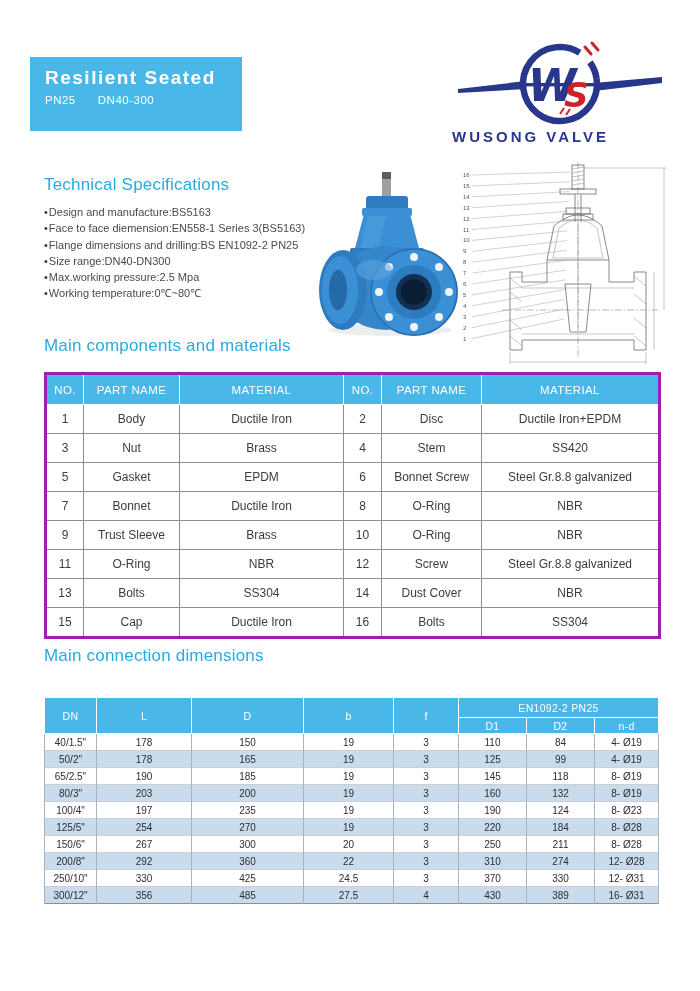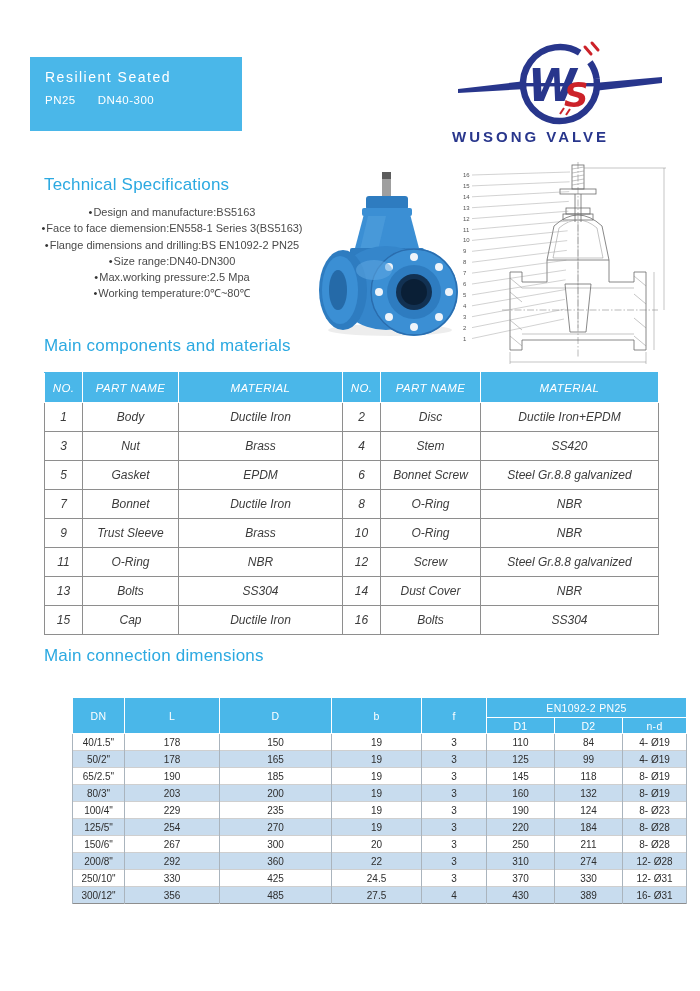--- a/index.html
+++ b/index.html
@@ -2,61 +2,61 @@
 <html><head>
 <meta charset="utf-8">
 <style>
   html,body{margin:0;padding:0;background:#ffffff;}
   .page{position:relative;width:700px;height:991px;background:#ffffff;overflow:hidden;
         font-family:"Liberation Sans",sans-serif;color:#444;}
 
   
   .title-box{position:absolute;left:30px;top:57px;width:212px;height:74px;
              background:#4ab7e9;color:#fff;padding:9px 0 0 15px;box-sizing:border-box;}
-  .title-line{font-size:14px;font-weight:normal;letter-spacing:1.5px;line-height:23px;}
+  .title-line{font-size:19px;font-weight:bold;letter-spacing:1.5px;line-height:23px;}
   .title-sub{font-size:11.5px;margin-top:5px;letter-spacing:.5px;}
   .title-sub span{margin-right:22px;}
 
   
   .logo-wrap{position:absolute;left:452px;top:34px;width:216px;height:122px;}
   .logo-svg{position:absolute;left:0;top:0;}
   .logo-name{position:absolute;left:0;top:94px;width:216px;text-align:left;
              color:#28368c;font-size:15px;font-weight:bold;letter-spacing:3px;}
 
   
   .sec-head{position:absolute;left:44px;color:#2ba9e1;font-size:17px;letter-spacing:.2px;}
   .sec-tech{top:175px;}
   .sec-comp{top:336px;}
   .sec-dim{top:646px;}
 
   
-  .specs{position:absolute;left:32px;top:204px;width:280px;font-size:11px;color:#4a4a4a;text-align:center;}
+  .specs{position:absolute;left:44px;top:204px;width:280px;font-size:11px;color:#4a4a4a;}
   .spec-item{line-height:16.3px;white-space:nowrap;}
   .spec-item::before{content:"•";margin-right:1px;font-size:11px;color:#333;}
 
   
   .valve-photo{position:absolute;left:316px;top:170px;}
   .valve-drawing{position:absolute;left:458px;top:160px;}
   .valve-drawing .ln{stroke:#6b6b6b;stroke-width:.8;fill:none;}
   .valve-drawing .thin{stroke:#8a8a8a;stroke-width:.5;fill:none;}
   .valve-drawing .cl{stroke:#8a8a8a;stroke-width:.6;stroke-dasharray:7 2 1.5 2;fill:none;}
   .valve-drawing .leader{stroke:#9b9b9b;stroke-width:.45;}
   .valve-drawing .callout{font-size:6px;fill:#555;font-family:"Liberation Sans",sans-serif;}
 
   
   table{border-collapse:collapse;table-layout:fixed;}
   .comp-table{position:absolute;left:44px;top:372px;width:614px;}
   .comp-table th{background:#4ab7e9;color:#fff;font-size:11.5px;font-weight:normal;
                  height:27px;border:1px solid #fff;border-top:1px solid #4ab7e9;letter-spacing:.4px;}
   .comp-table td{border:1px solid #8e8e8e;height:26px;text-align:center;
                  font-size:12px;color:#3c3c3c;background:#fff;}
-  .comp-table{border:1px solid #a21caf;font-style:italic;}
-
-  
-  .dim-table{position:absolute;left:44px;top:697px;width:614px;border:1px solid #8e8e8e;margin-left:28px;}
+  .comp-table{border:3px solid #a21caf;}
+
+  
+  .dim-table{position:absolute;left:44px;top:697px;width:614px;border:1px solid #8e8e8e;}
   .dim-table th{background:#4ab7e9;color:#fff;font-weight:normal;font-size:10.5px;
                 border:1px solid #ffffff;letter-spacing:.3px;}
   .dim-table thead tr:first-child th{height:17px;}
   .dim-table thead tr:last-child th{height:13px;}
   .dim-table td{height:14px;text-align:center;font-size:10px;color:#2e2e2e;
                 border-left:1px solid #aab4bd;border-right:1px solid #aab4bd;
                 border-top:1px solid #cfcfcf;}
   .dim-table tbody tr:nth-child(even) td{background:#c8dcee;}
   .dim-table tbody tr:nth-child(odd) td{background:#ffffff;}
 </style>
@@ -368,21 +368,21 @@
           <td>203</td>
           <td>200</td>
           <td>19</td>
           <td>3</td>
           <td>160</td>
           <td>132</td>
           <td>8- Ø19</td>
         </tr>
         <tr>
           <td>100/4"</td>
-          <td>229</td>
+          <td>197</td>
           <td>235</td>
           <td>19</td>
           <td>3</td>
           <td>190</td>
           <td>124</td>
           <td>8- Ø23</td>
         </tr>
         <tr>
           <td>125/5"</td>
           <td>254</td>

